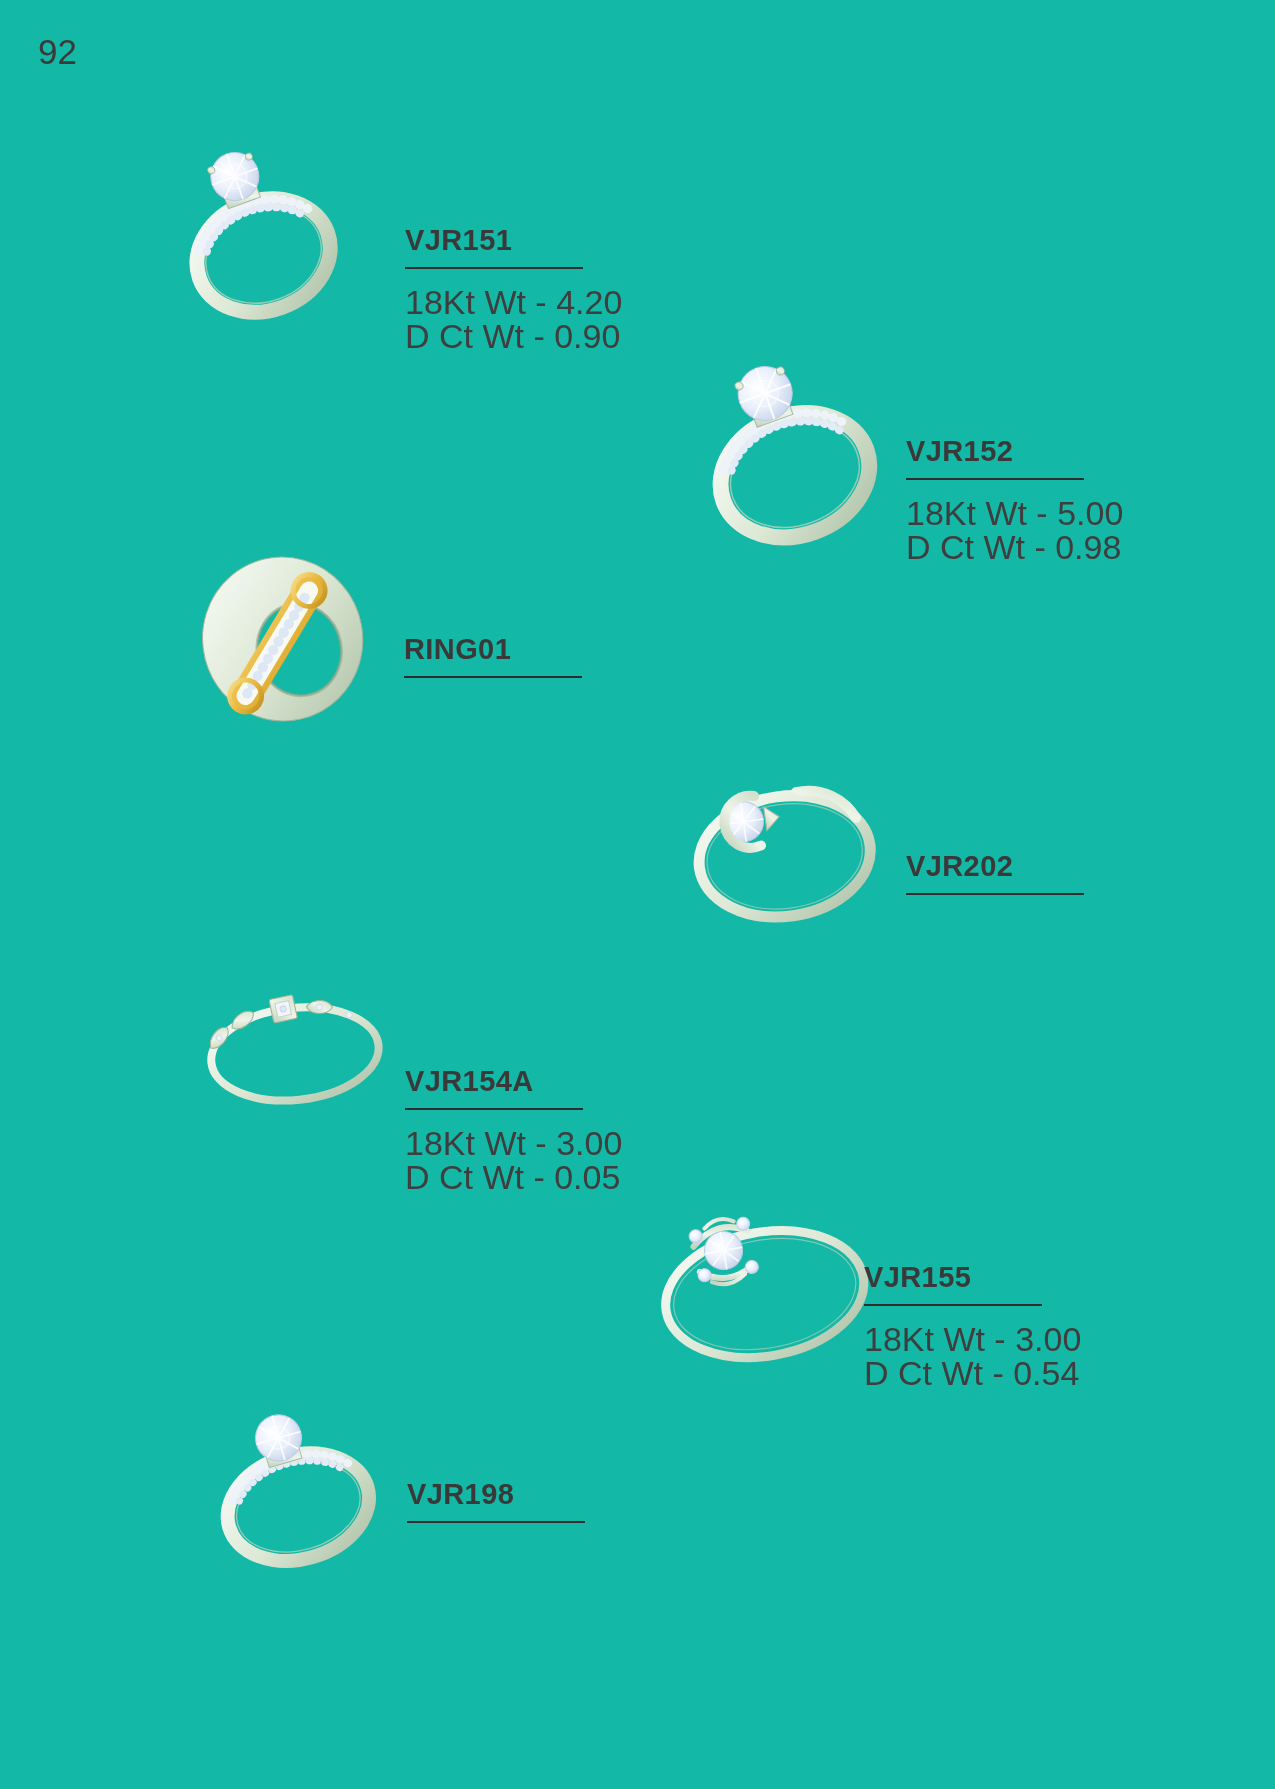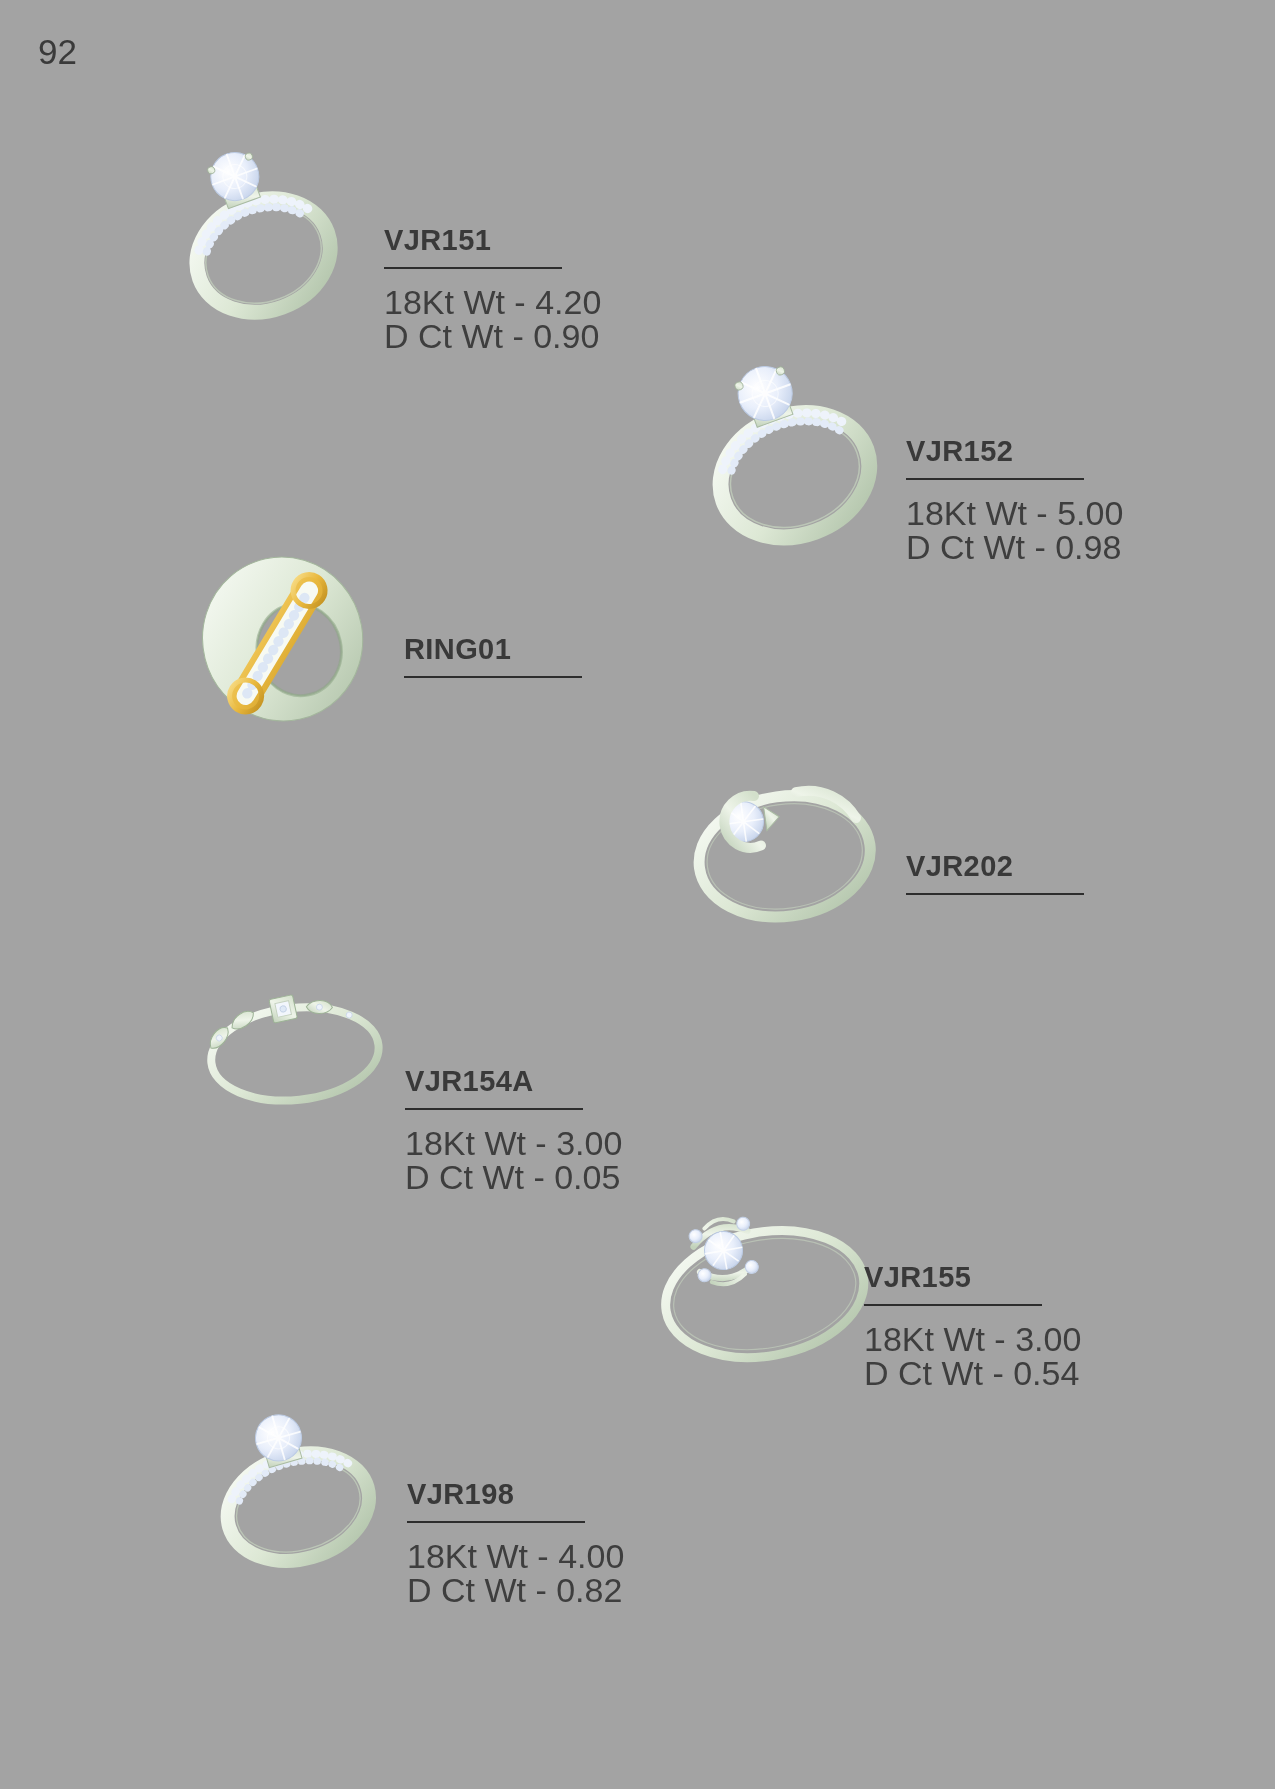--- a/index.html
+++ b/index.html
@@ -1,17 +1,17 @@
 <!DOCTYPE html>
 <html><head>
 <meta charset="utf-8">
 <style>
   html,body{margin:0;padding:0;background:#ffffff;}
   .page{
-    position:relative;width:1275px;height:1789px;background:#a3a3a3;
+    position:relative;width:1275px;height:1789px;background:#14b8a6;
     font-family:"Liberation Sans",sans-serif;overflow:hidden;
   }
   .page-number{
     position:absolute;left:38px;top:34px;font-size:35px;color:#3a3a3a;line-height:1;
   }
   .product{position:absolute;}
   .ring-art{position:absolute;}
   .info{position:absolute;}
   .code{
     font-size:29px;font-weight:700;color:#393939;letter-spacing:.4px;
@@ -62,21 +62,21 @@
         <path d="M 36 103 A 68 55 0 0 1 154 103" fill="none" stroke="#eef3fb" stroke-width="9" stroke-dasharray="0.6 8.2" stroke-linecap="round"></path>
         <path d="M 43 107 A 60 47 0 0 1 147 107" fill="none" stroke="#e3ebf8" stroke-width="8" stroke-dasharray="0.5 7.5" stroke-linecap="round"></path>
         <rect x="78" y="58" width="34" height="16" fill="url(#metal2)" stroke="#a9bba2" stroke-width="1"></rect>
         <circle cx="95" cy="46" r="24" fill="url(#stone)" stroke="#bccbe4" stroke-width="1"></circle>
         <path d="M95 22 L95 70 M71 46 L119 46 M78 29 L112 63 M112 29 L78 63" stroke="#ffffff" stroke-width="1.8" opacity="0.85"></path>
         <circle cx="95" cy="46" r="12" fill="none" stroke="#ffffff" stroke-width="1" opacity="0.6"></circle>
         <circle cx="75" cy="32" r="3.5" fill="url(#metal2)" stroke="#9eb197" stroke-width="0.8"></circle>
         <circle cx="115" cy="32" r="3.5" fill="url(#metal2)" stroke="#9eb197" stroke-width="0.8"></circle>
       </g>
     </svg>
-    <div class="info" style="left:384px;top:223px">
+    <div class="info" style="left:405px;top:223px">
       <h2 class="code">VJR151</h2>
       <div class="divider"></div>
       <div class="weights">
         <div>18Kt Wt - 4.20</div>
         <div>D Ct Wt - 0.90</div>
       </div>
     </div>
   </section>
 
   <section class="product">
@@ -208,20 +208,16 @@
         <path d="M 45 90 A 63 44 0 0 1 155 90" fill="none" stroke="#e3ebf8" stroke-width="7" stroke-dasharray="0.5 7.2" stroke-linecap="round"></path>
         <rect x="83" y="52" width="34" height="14" fill="url(#metal2)" stroke="#a9bba2" stroke-width="1"></rect>
         <circle cx="100" cy="40" r="23" fill="url(#stone)" stroke="#bccbe4" stroke-width="1"></circle>
         <path d="M100 17 L100 63 M77 40 L123 40 M84 24 L116 56 M116 24 L84 56" stroke="#ffffff" stroke-width="1.8" opacity="0.85"></path>
         <circle cx="100" cy="40" r="11" fill="none" stroke="#ffffff" stroke-width="1" opacity="0.6"></circle>
       </g>
     </svg>
     <div class="info" style="left:407px;top:1477px">
       <h2 class="code">VJR198</h2>
       <div class="divider"></div>
-      <div class="weights">
-        <div>18Kt Wt - 4.00</div>
-        <div>D Ct Wt - 0.82</div>
-      </div>
     </div>
   </section>
 
 </div>
 
 </body></html>

